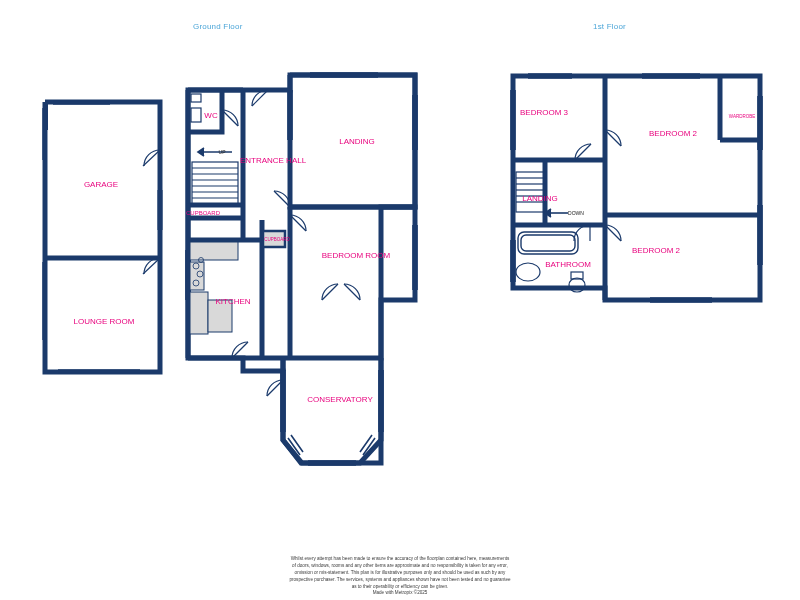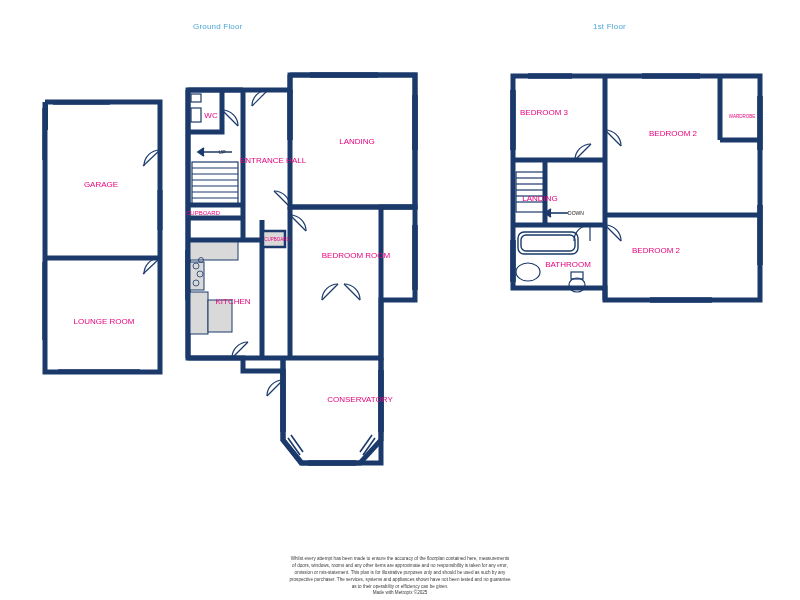--- a/index.html
+++ b/index.html
@@ -301,21 +301,21 @@
     <div class="floor-title" style="left: 593px; top: 22px;">1st Floor</div>
     <div class="room-label" style="left: 89px; top: 184px; margin-left: 12px;">GARAGE</div>
     <div class="room-label" style="left: 104px; top: 321px;">LOUNGE ROOM</div>
     <div class="room-label" style="left: 211px; top: 115px;">WC</div>
     <div class="room-label" style="left: 237px; top: 160px; margin-left: 36px;">ENTRANCE HALL</div>
     <div class="room-label small" style="left: 203px; top: 213px;">CUPBOARD</div>
     <div class="room-label tiny" style="left: 277px; top: 239px;">CUPBOARD</div>
     <div class="room-label" style="left: 233px; top: 301px;">KITCHEN</div>
     <div class="room-label" style="left: 357px; top: 141px;">LANDING</div>
     <div class="room-label" style="left: 356px; top: 255px;">BEDROOM ROOM</div>
-    <div class="room-label" style="left: 360px; top: 399px;">CONSERVATORY</div>
+    <div class="room-label" style="left: 340px; top: 399px;">CONSERVATORY</div>
     <div class="room-label" style="left: 544px; top: 112px;">BEDROOM 3</div>
     <div class="room-label" style="left: 673px; top: 133px;">BEDROOM 2</div>
     <div class="room-label tiny" style="left: 742px; top: 116px;">WARDROBE</div>
     <div class="room-label" style="left: 540px; top: 190px; margin-top: 8px;">LANDING</div>
     <div class="room-label" style="left: 656px; top: 250px;">BEDROOM 2</div>
     <div class="room-label" style="left: 568px; top: 264px;">BATHROOM</div>
     <div class="dir-label" style="left: 222px; top: 152px;">UP</div>
     <div class="dir-label" style="left: 576px; top: 213px;">DOWN</div>
   </div>
 

